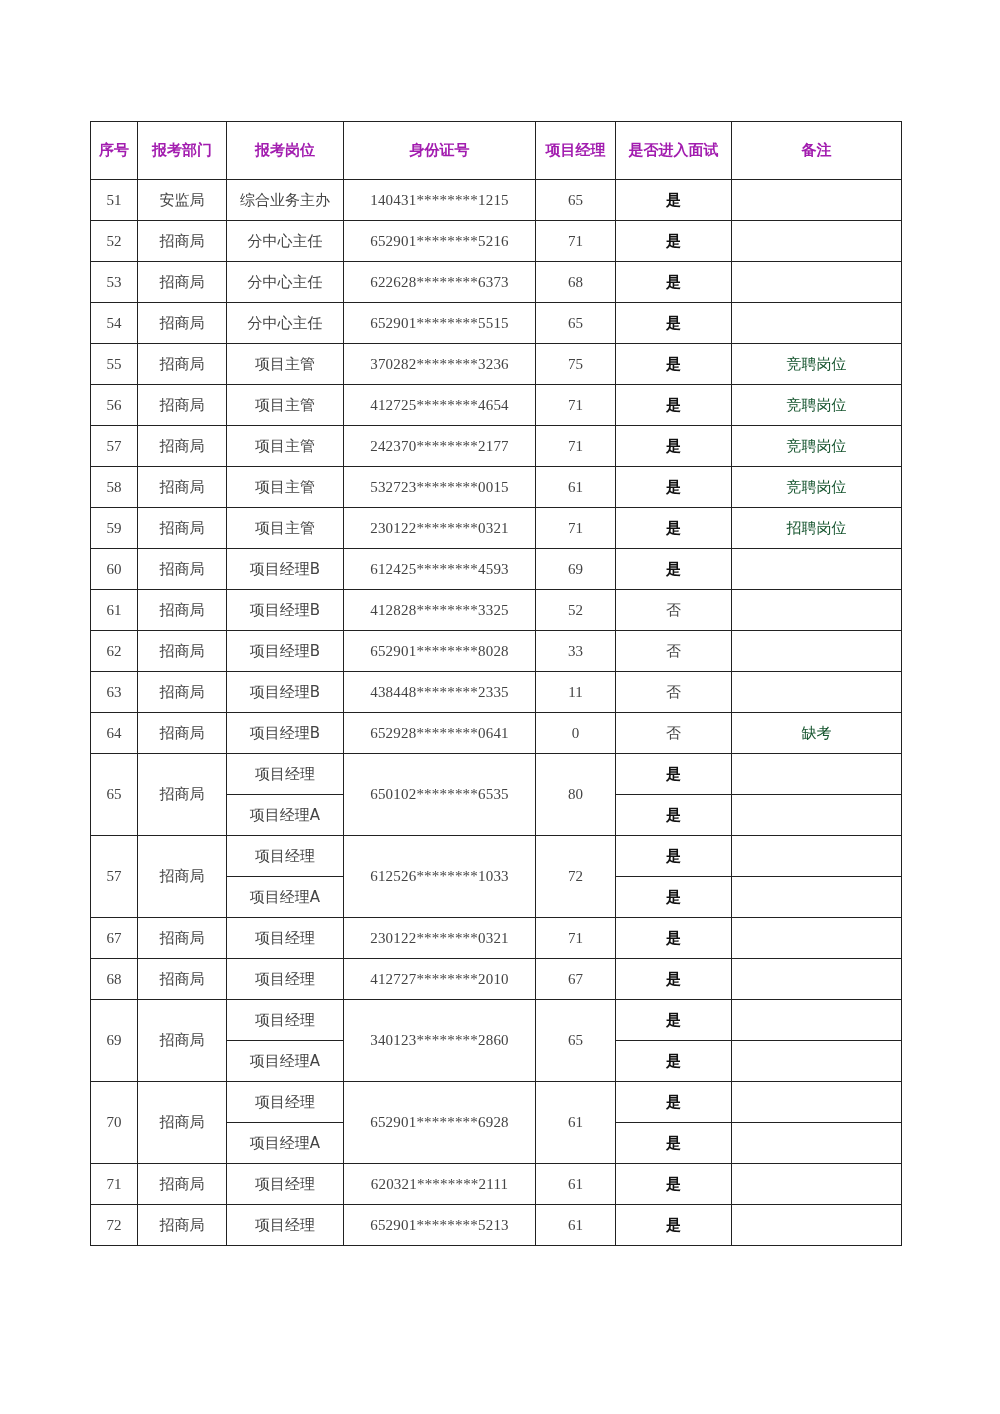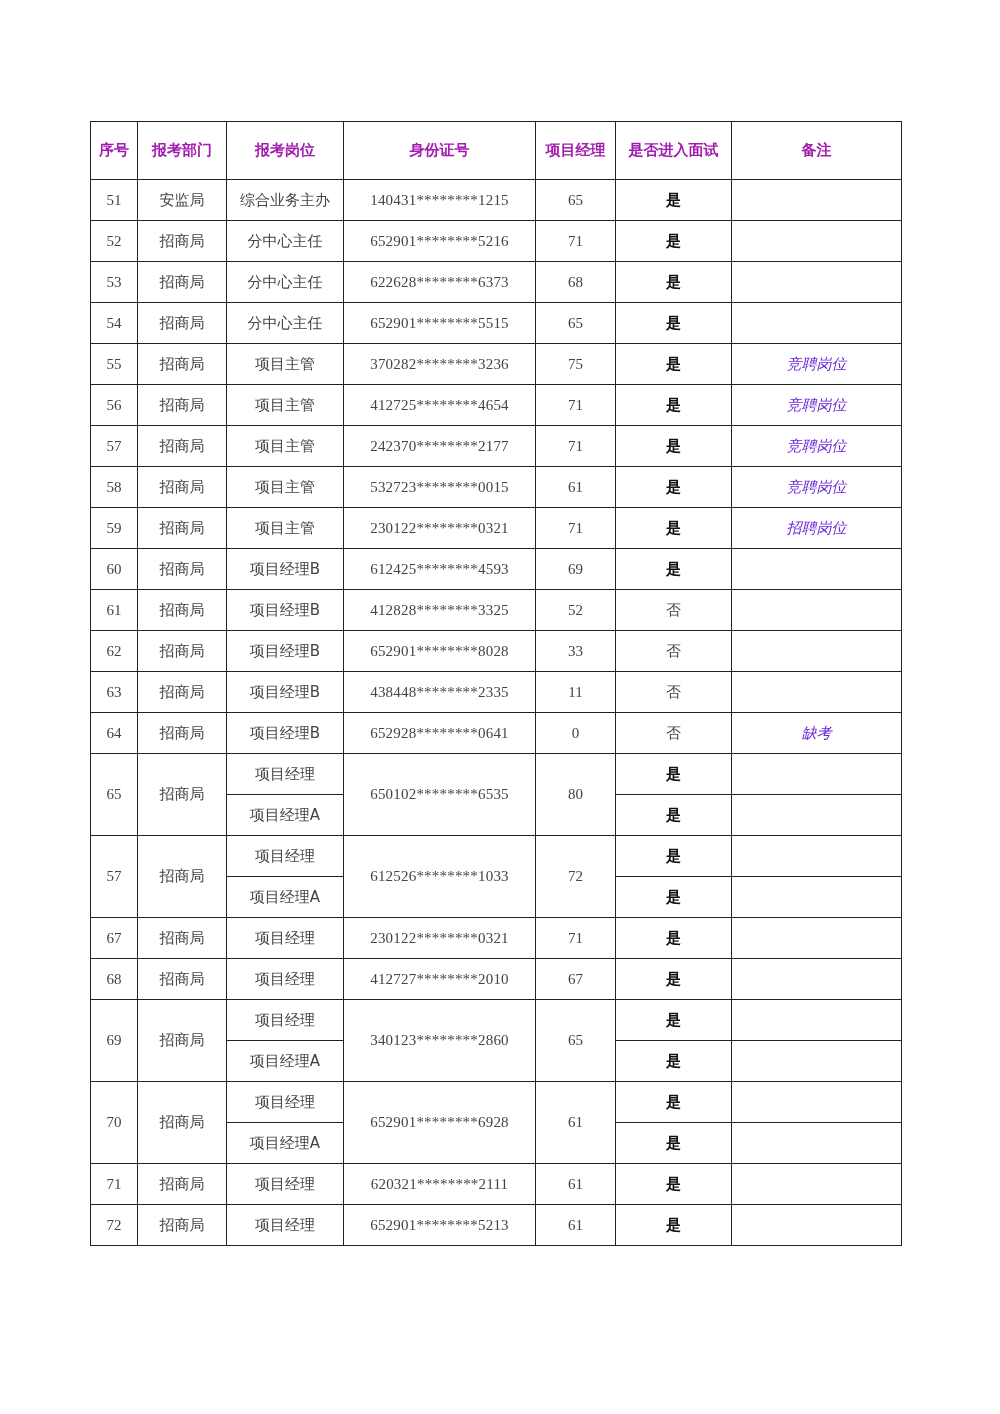--- a/index.html
+++ b/index.html
@@ -28,21 +28,21 @@
       font-weight: bold;
       font-size: 15px;
       color: #a21caf;
     }
     table.grid td { height: 40px; }
     td.num, td.score { font-family: "Liberation Serif", "DejaVu Serif", serif; font-size: 16px; color: #444; }
     td.id { font-family: "Liberation Serif", "DejaVu Serif", serif; font-size: 14.5px; color: #444; letter-spacing: 0.2px; }
     td.yes { font-family: "DejaVu Sans", "Liberation Sans", sans-serif; font-weight: bold; color: #111; font-size: 16px; }
     td.no { font-family: "DejaVu Sans", "Liberation Sans", sans-serif; color: #444; font-size: 16px; }
     td.cn { font-family: "DejaVu Sans", "Liberation Sans", sans-serif; color: #444; font-size: 15px; }
-    td.remark { font-family: "DejaVu Sans", "Liberation Sans", sans-serif; color: #6d28d9; font-size: 16px; font-style: italic; }
+    td.remark { font-family: "DejaVu Sans", "Liberation Sans", sans-serif; color: #14532d; font-size: 16px; }
   </style>
 </head>
 <body>
 
 <table class="grid">
   <colgroup>
     <col style="width:47px">
     <col style="width:89px">
     <col style="width:117px">
     <col style="width:192px">

